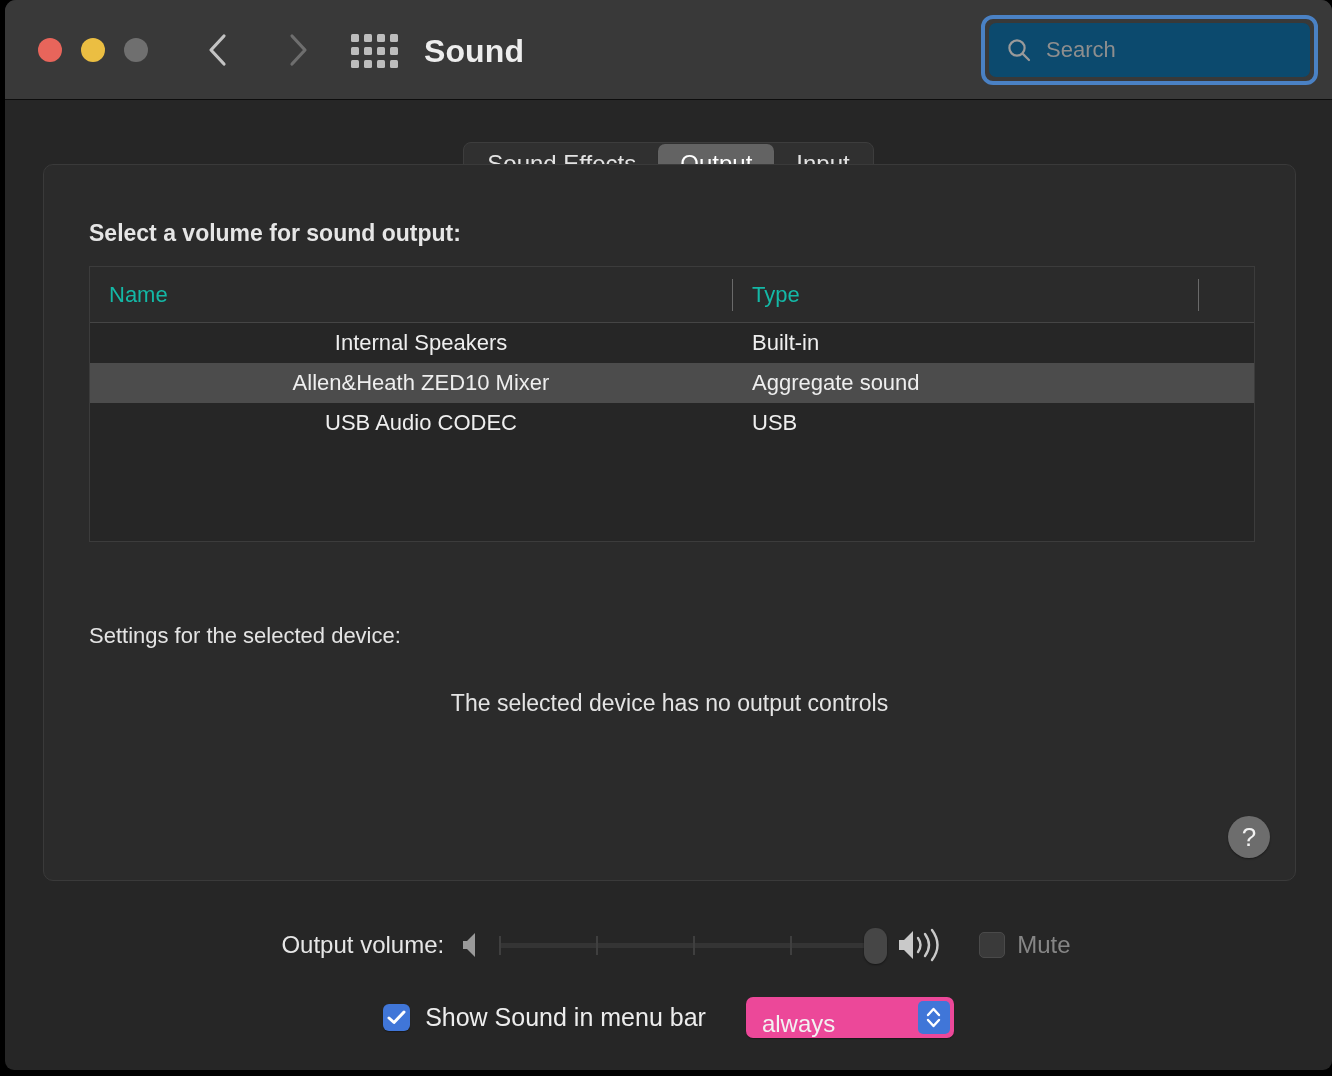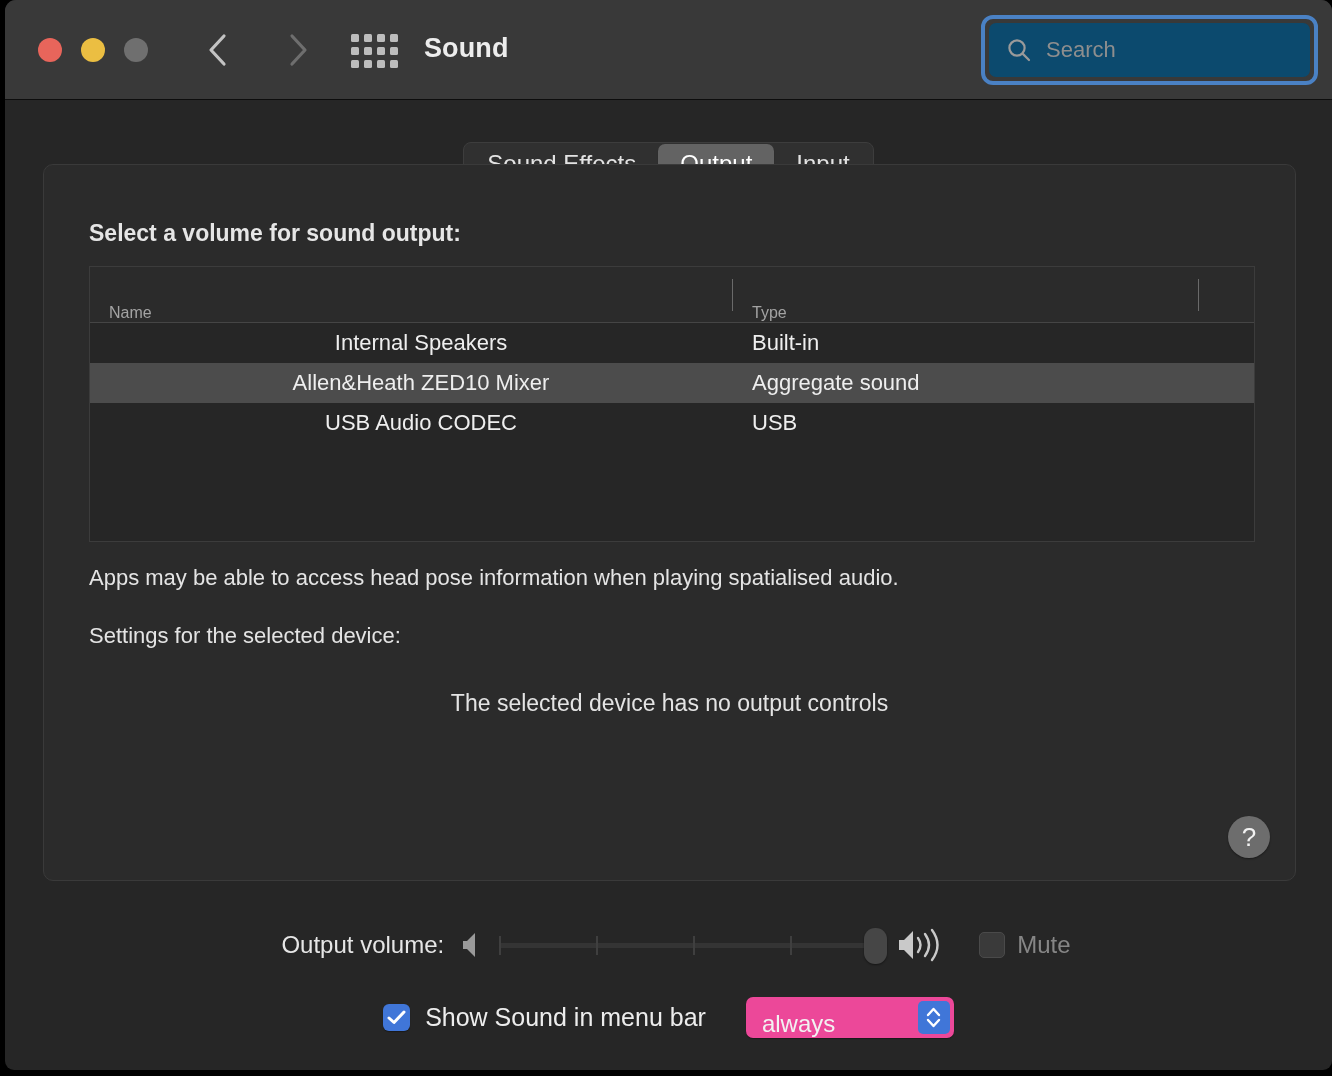--- a/index.html
+++ b/index.html
@@ -84,21 +84,21 @@
     width: 8px;
     height: 8px;
     background: #bdbdbd;
     border-radius: 1.5px;
   }
 
   .wintitle {
     position: absolute;
     left: 419px;
     top: 33px;
-    font-size: 27px;
+    font-size: 32px;
     font-weight: bold;
     color: #ededed;
     letter-spacing: 0.1px;
   }
 
   .searchwrap {
     position: absolute;
     right: 14px;
     top: 15px;
     width: 337px;
@@ -202,28 +202,28 @@
   }
   .thead {
     position: relative;
     height: 55px;
     background: #2b2b2b;
     border-bottom: 1px solid #454545;
     display: flex;
     align-items: center;
   }
   .th {
-    font-size: 16px;
-    color: #a3a3a3;
+    font-size: 22px;
+    color: #14b8a6;
     padding-left: 19px;
     box-sizing: border-box;
     position: relative;
     height: 100%;
     display: flex;
-    align-items: flex-end;
+    align-items: center;
   }
   .th.name { width: 643px; }
   .th.type { width: 466px; }
   .th.extra { width: 55px; padding-left: 0; }
   .col-divider {
     position: absolute;
     right: 0;
     top: 12px;
     bottom: 11px;
     width: 1px;
@@ -479,21 +479,20 @@
       <div class="trow selected">
         <div class="cell name">Allen&amp;Heath ZED10 Mixer</div>
         <div class="cell type">Aggregate sound</div>
       </div>
       <div class="trow">
         <div class="cell name">USB Audio CODEC</div>
         <div class="cell type">USB</div>
       </div>
     </div>
 
-    <div class="note spatial">Apps may be able to access head pose information when playing spatialised audio.</div>
     <div class="note settings">Settings for the selected device:</div>
     <div class="nocontrols">The selected device has no output controls</div>
 
     <div class="help-button">?</div>
   </div>
 
   <div class="volume-row">
     <span class="vol-label">Output volume:</span>
 
     <svg class="spk-small" width="24" height="30" viewBox="0 0 24 30">

